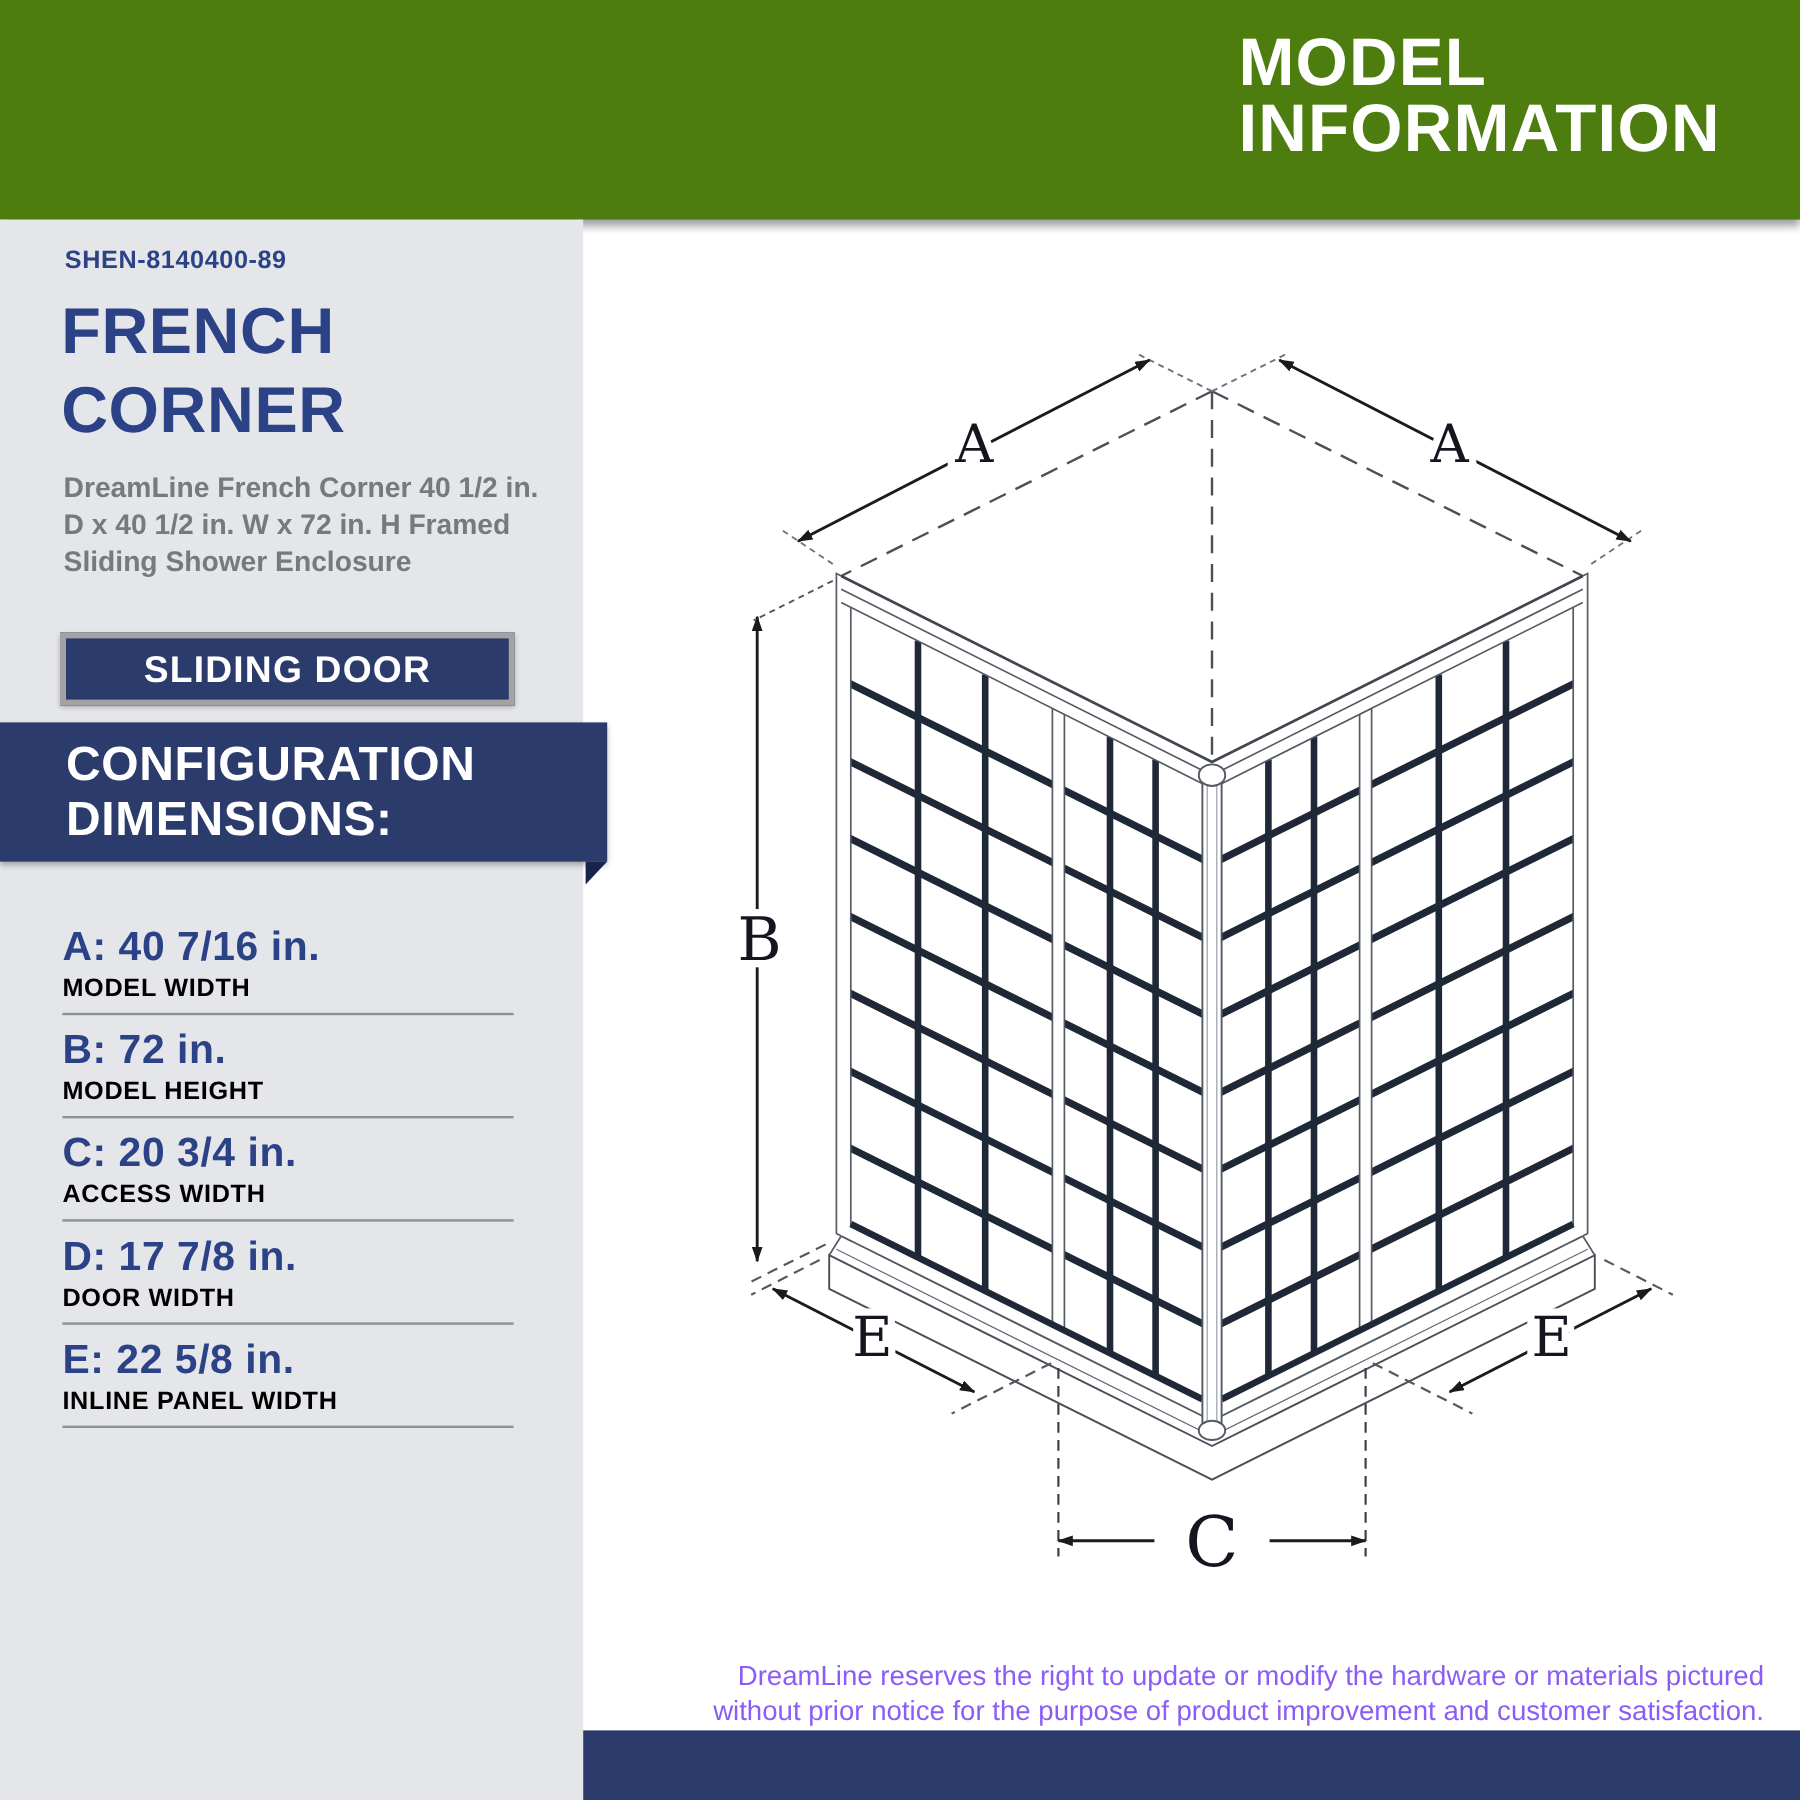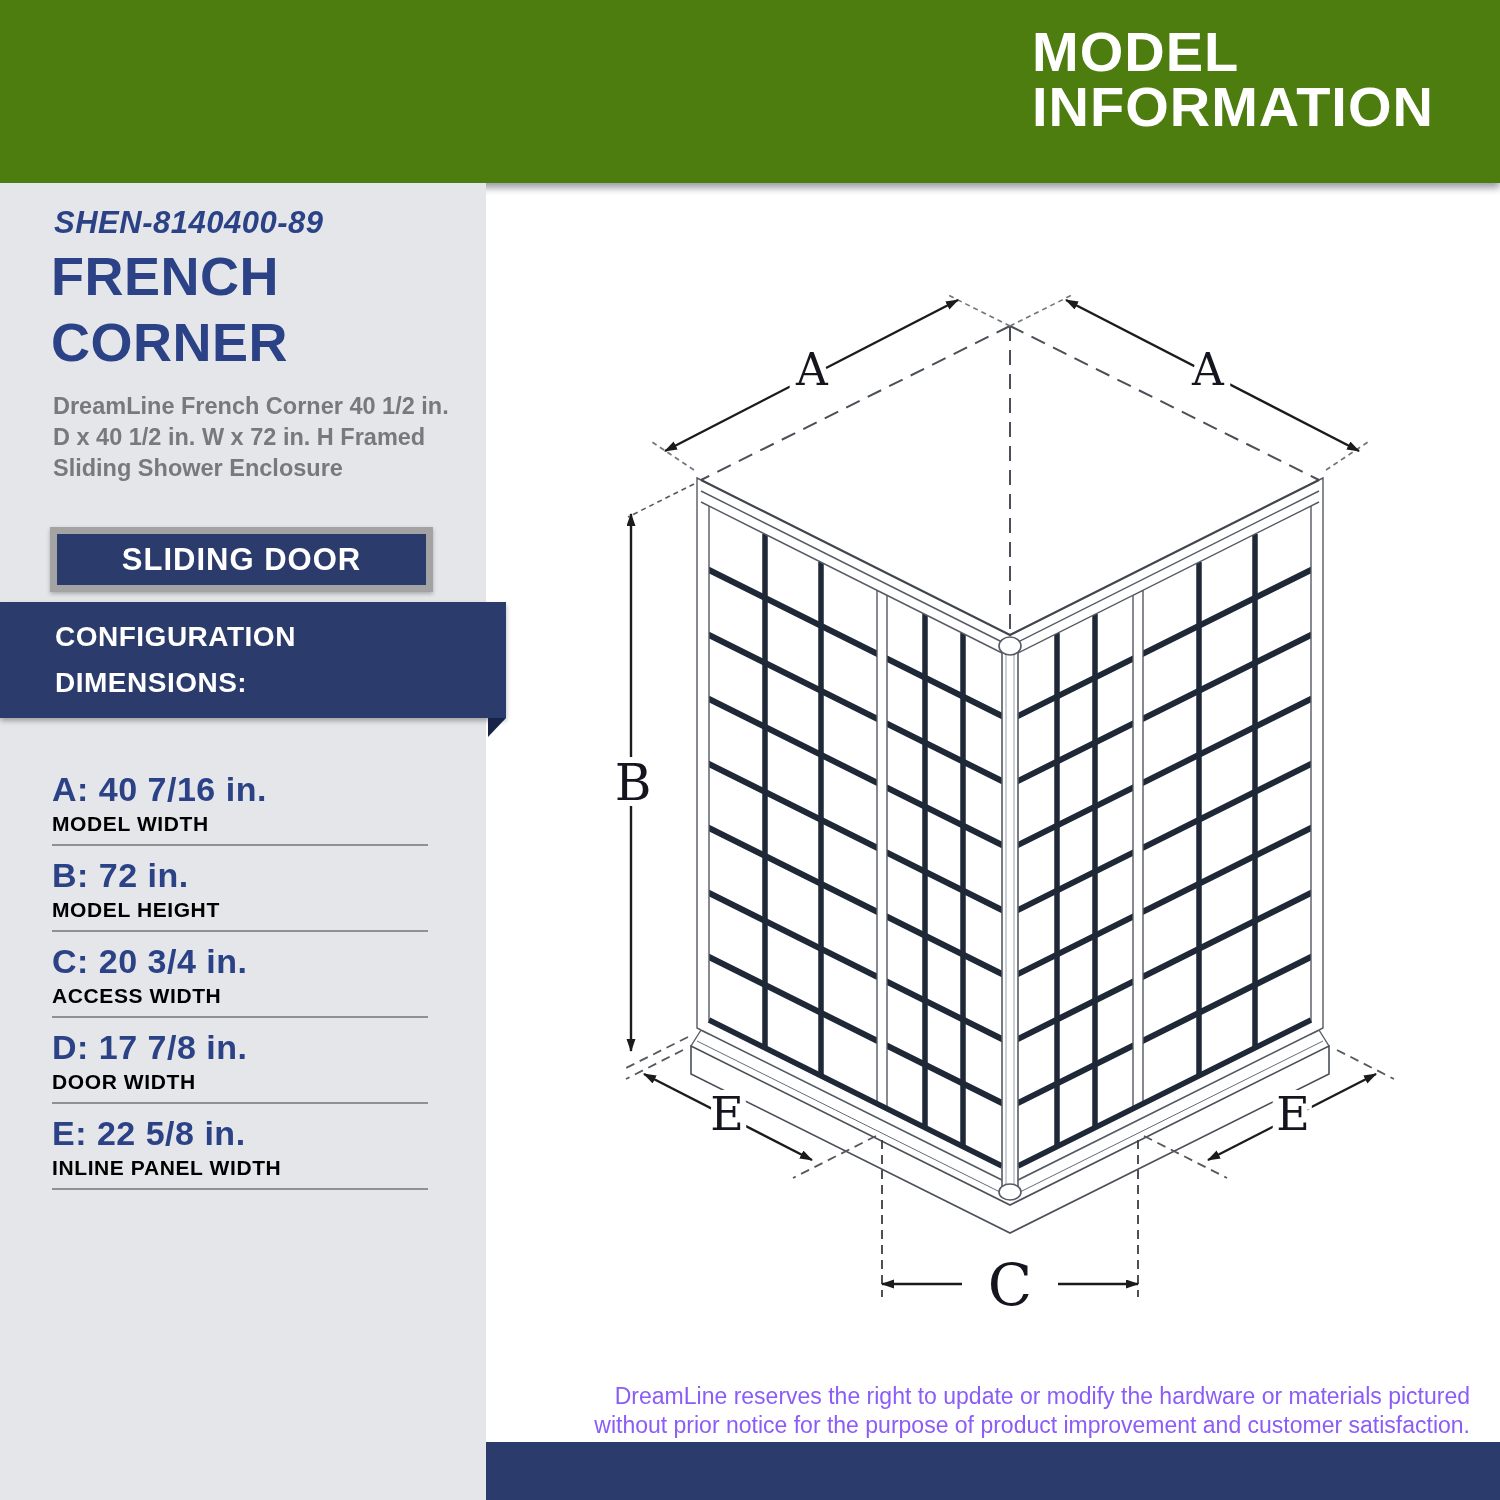--- a/index.html
+++ b/index.html
@@ -8,33 +8,33 @@
 
   
   .header-bar{position:absolute;left:0;top:0;width:1500px;height:183px;
               background:#4d7c0f;box-shadow:0 5px 7px rgba(40,40,60,.45);}
   .header-title{position:absolute;left:1032px;top:24px;color:#ffffff;
                 font-size:56px;font-weight:bold;line-height:55px;letter-spacing:1px;}
 
   
   .sidebar{position:absolute;left:0;top:183px;width:486px;height:1317px;background:#e4e6e9;}
   .model-number{position:absolute;left:54px;top:22px;color:#2c4287;
-                font-size:31px;font-weight:bold;letter-spacing:.5px;font-style:italic;}
+                font-size:21px;font-weight:bold;letter-spacing:.5px;}
   .product-name{position:absolute;left:51px;top:60px;color:#2c4287;
                 font-size:54px;font-weight:bold;line-height:66px;letter-spacing:.5px;}
   .description{position:absolute;left:53px;top:208px;color:#77797d;
                font-size:23.5px;font-weight:bold;line-height:31px;}
   .badge{position:absolute;left:50px;top:344px;width:369px;height:51px;background:#2b3b6b;
-         border:7px solid #a3a3a3;box-shadow:0 2px 4px rgba(0,0,0,.25);
+         border:5px solid #a3a3a3;box-shadow:0 2px 4px rgba(0,0,0,.25);
          display:flex;align-items:center;justify-content:center;}
   .badge span{color:#ffffff;font-size:31px;font-weight:bold;letter-spacing:1px;}
   .ribbon{position:absolute;left:0;top:419px;width:506px;height:116px;background:#2b3b6b;
           box-shadow:0 3px 5px rgba(0,0,0,.3);display:flex;flex-direction:column;
           justify-content:center;padding-left:55px;box-sizing:border-box;}
-  .ribbon div{color:#ffffff;font-size:28px;font-weight:bold;line-height:46px;letter-spacing:.5px;}
+  .ribbon div{color:#ffffff;font-size:40px;font-weight:bold;line-height:46px;letter-spacing:.5px;}
   .ribbon-fold{position:absolute;left:488px;top:535px;width:0;height:0;
                border-top:19px solid #18234a;border-right:18px solid transparent;}
 
   
   .dims{position:absolute;left:52px;top:588px;width:376px;}
   .dim-row{margin-bottom:11px;}
   .dim-value{color:#2c4287;font-size:34px;font-weight:bold;line-height:37px;letter-spacing:.5px;}
   .dim-label{color:#000000;font-size:21px;font-weight:bold;letter-spacing:.6px;
              line-height:24px;margin-top:4px;}
   .dim-rule{height:2px;background:#8e9094;margin-top:8px;}

